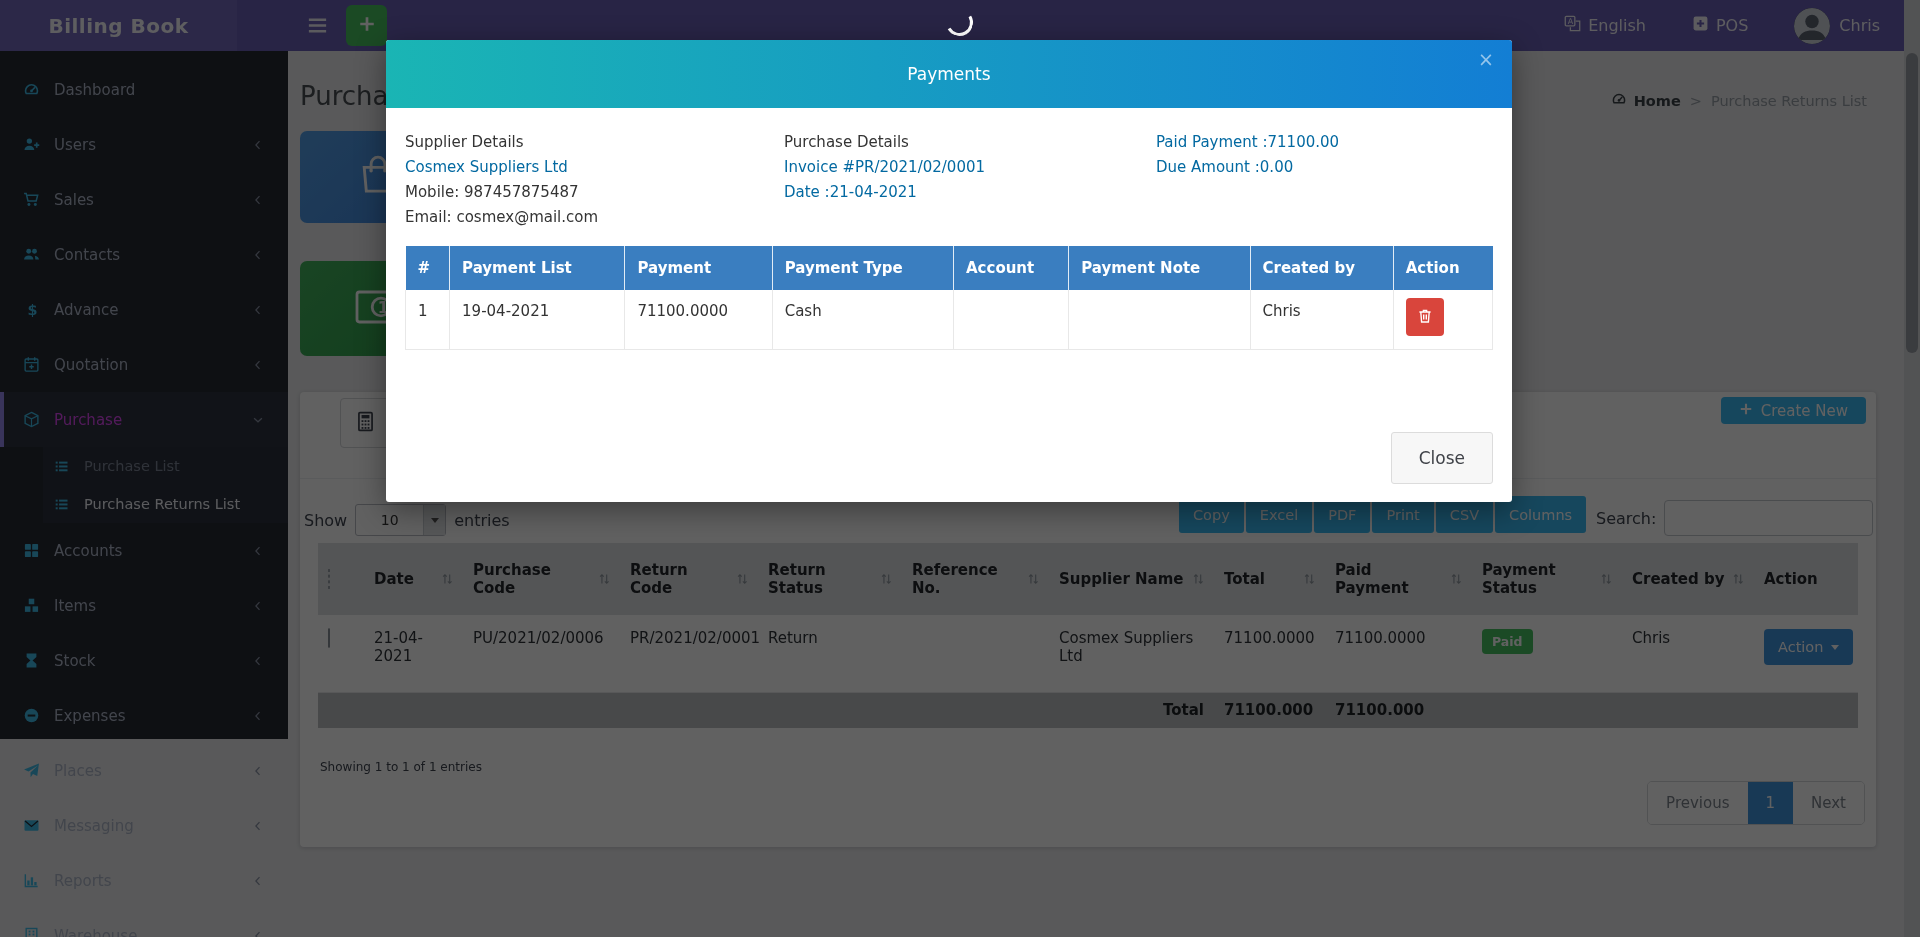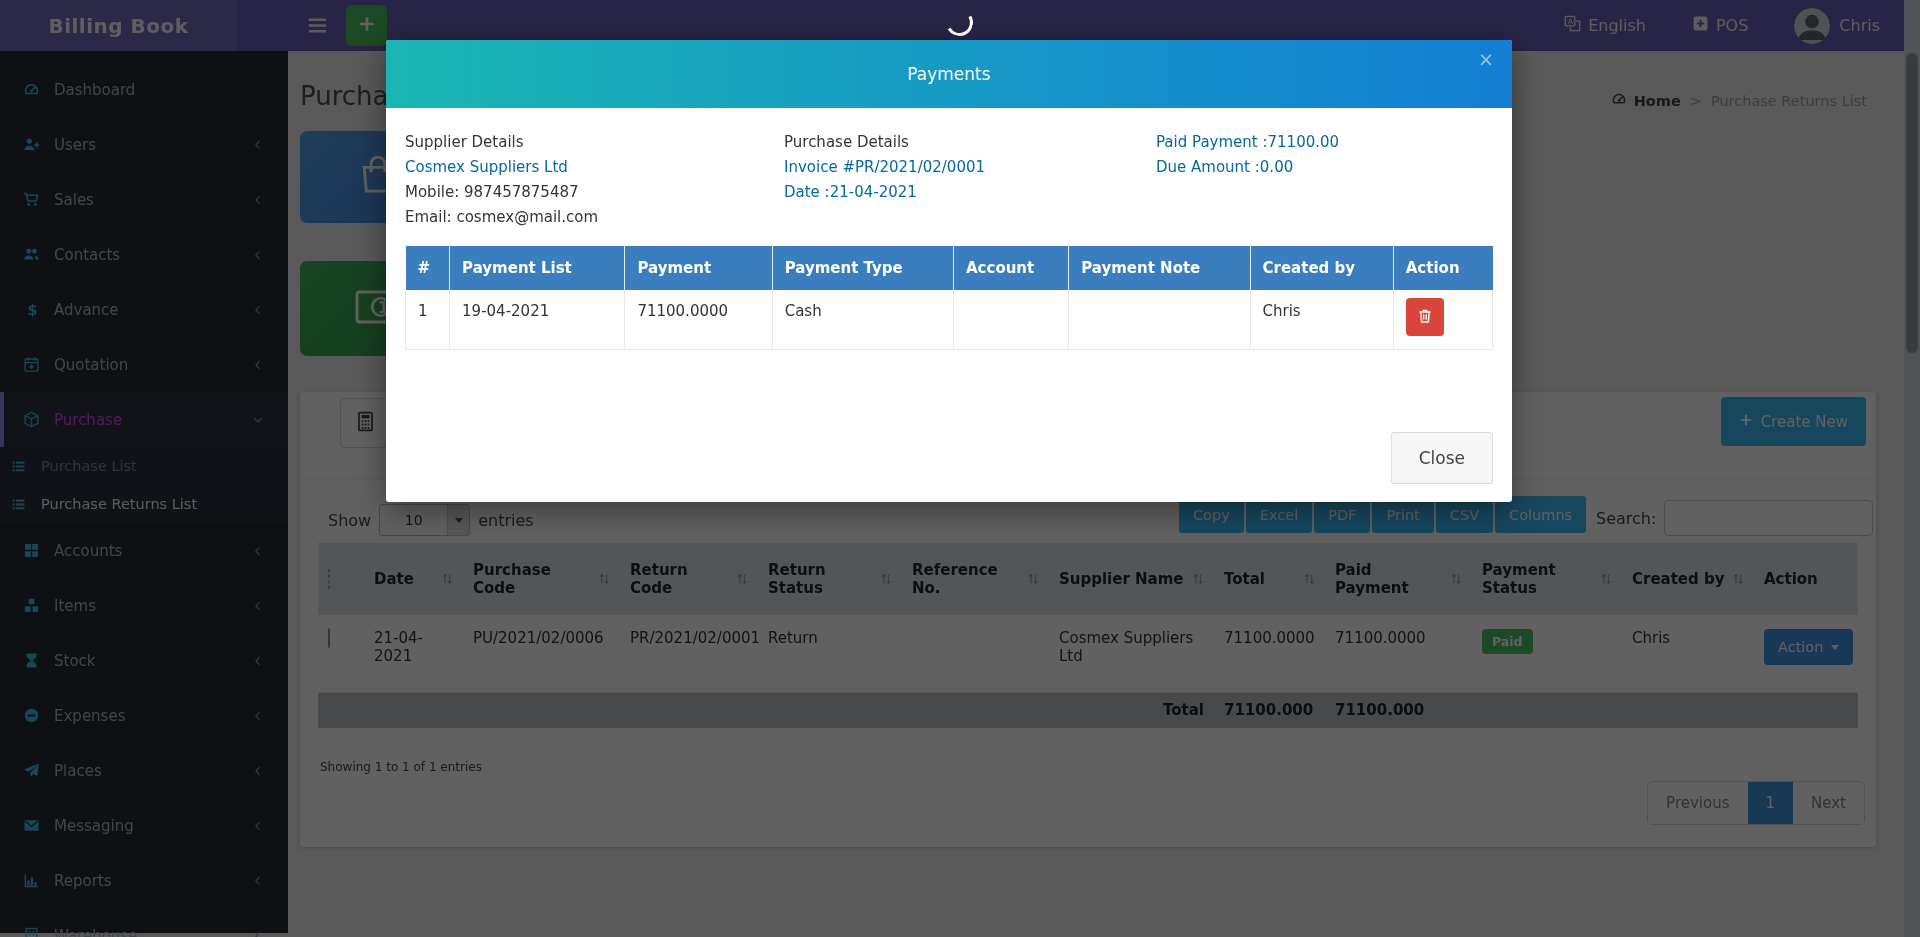--- a/index.html
+++ b/index.html
@@ -18,23 +18,23 @@
   .nav-add-btn svg { width:18px; height:18px; }
   .nav-right { position:absolute; right:40px; top:0; height:51px; display:flex; align-items:center; gap:46px;
     color:rgba(255,255,255,.92); font-size:16px; }
   .nav-item { display:flex; align-items:center; gap:7px; cursor:pointer; }
   .nav-item svg { width:17px; height:17px; }
   .nav-avatar { width:36px; height:36px; border-radius:50%; overflow:hidden; background:#555c6e; }
   .nav-avatar svg { width:36px; height:36px; }
   .nav-user { display:flex; align-items:center; gap:9px; cursor:pointer; }
 
   
-  .sidebar { position:absolute; left:0; top:51px; width:288px; height:882px; background:#252a34; z-index:4; padding-top:11px; }
+  .sidebar { position:absolute; left:0; top:51px; width:288px; height:688px; background:#252a34; z-index:4; padding-top:11px; }
   .s-item { position:relative; height:55px; display:flex; align-items:center; padding-left:22px; cursor:pointer; }
-  .s-item.sub { height:38px; background:#2b313d; padding-left:9px; }
+  .s-item.sub { height:38px; background:#2b313d; padding-left:9px;margin-left:43px; }
   .s-item.active-parent { background:#2d3340; border-left:4px solid #9588f0; padding-left:18px; }
   .s-icon { width:19px; display:flex; justify-content:center; color:#3fbce8; }
   .s-icon svg { width:17px; height:17px; }
   .s-item.sub .s-icon svg { width:15px; height:15px; }
   .s-label { margin-left:13px; font-size:15px; color:#aeb6c8; }
   .s-item.active-parent .s-label { color:#d946ef; }
   .s-item.sub .s-label { color:#7d8596; font-size:14.5px; }
   .s-item.sub.sub-active .s-label { color:#eef0f6; }
   .s-chev { position:absolute; right:24px; color:#8b93a5; display:flex; }
   .s-chev svg { width:12px; height:12px; }
@@ -54,27 +54,27 @@
   .card-green { top:210px; height:95px; background:linear-gradient(135deg,#43b45e,#1f8f3c); }
 
   .panel { position:absolute; left:12px; top:341px; width:1576px; height:455px; background:#fff; border-radius:4px;
     box-shadow:0 1px 4px rgba(40,40,60,.18); }
   .btn-group { position:absolute; left:40px; top:6px; display:flex; }
   .tool-btn { width:51px; height:50px; background:#fff; border:1px solid #d4d7da; display:flex; align-items:center;
     justify-content:center; color:#3f4550; cursor:pointer; }
   .tool-btn:first-child { border-radius:4px 0 0 4px; }
   .tool-btn:last-child { border-radius:0 4px 4px 0; border-left:none; }
   .tool-btn svg { width:21px; height:21px; }
-  .create-new { position:absolute; right:10px; top:5px; height:49px; padding:0 18px; border:none; border-radius:4px;
+  .create-new { position:absolute; right:10px; top:5px; height:27px; padding:0 18px; border:none; border-radius:4px;
     background:#3abaf4; color:#fff; font-size:15px; display:flex; align-items:center; gap:8px; cursor:pointer;
     font-family:inherit; }
   .create-new svg { width:14px; height:14px; }
   .panel-divider { position:absolute; left:0; top:86px; width:100%; border-top:1px solid #edeff1; }
 
-  .show-wrap { position:absolute; left:28px; top:112px; display:flex; align-items:center; gap:8px; font-size:16px; color:#3f4550; }
+  .show-wrap { position:absolute; left:4px; top:112px; display:flex; align-items:center; gap:8px; font-size:16px; color:#3f4550; }
   .length-select { width:91px; height:32px; border:1px solid #b8bcc2; border-radius:3px; background:#fff;
     display:flex; align-items:center; cursor:pointer; position:relative; font-size:14px; color:#333; }
   .length-select .val { flex:1; text-align:center; }
   .length-select .arrow-box { width:22px; height:30px; background:#e3e5e8; border-left:1px solid #c9ccd1;
     display:flex; align-items:center; justify-content:center; }
   .arrow-box .caret { width:0; height:0; border-left:4px solid transparent; border-right:4px solid transparent;
     border-top:5px solid #555; }
 
   .export-group { position:absolute; left:879px; top:104px; display:flex; gap:2px; }
   .export-btn { height:37px; padding:0 14px; border:none; border-radius:3px; background:#3abaf4; color:#fff;

